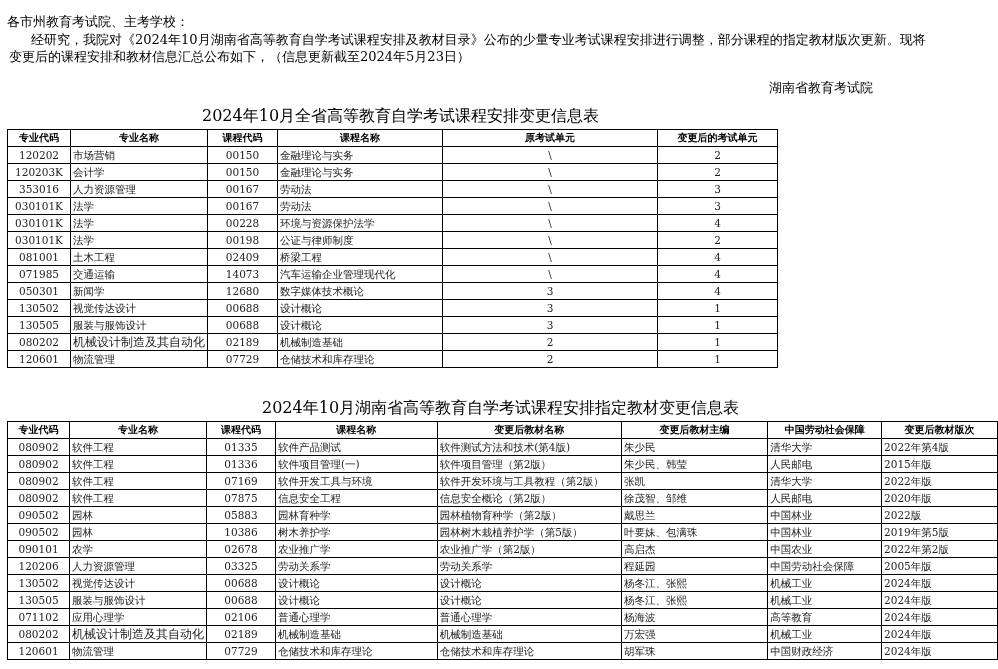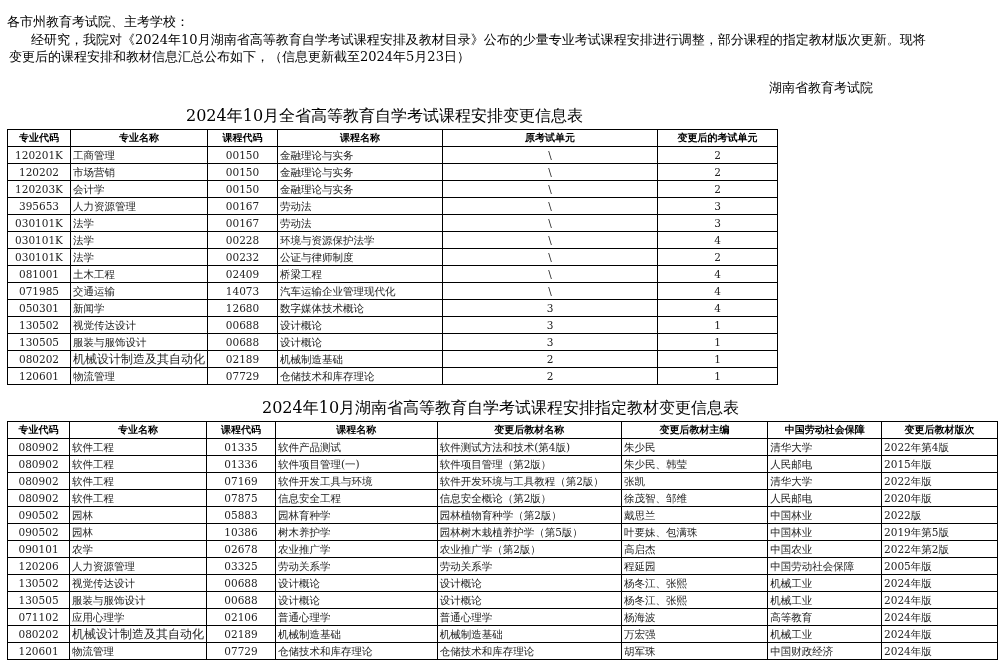--- a/index.html
+++ b/index.html
@@ -7,21 +7,21 @@
       width: 998px; height: 669px; overflow: hidden; position: relative;
       font-family: "DejaVu Serif", "Liberation Serif", serif;
       color: #000;
     }
     .line { position: absolute; font-size: 13px; white-space: nowrap; line-height: 17px; }
     .salutation { left: 7px; top: 13px; }
     .body1 { left: 31px; top: 31px; text-align: right; }
     .body2 { left: 9px; top: 48px; }
     .signer { left: 769px; top: 79px; }
     .title { position: absolute; font-size: 16px; white-space: nowrap; line-height: 20px; }
-    .title1 { left: 186px; top: 106px; }
+    .title1 { left: 202px; top: 106px; }
     .title2 { left: 262px; top: 398px; }
     table {
       position: absolute; border-collapse: collapse; table-layout: fixed;
       font-size: 10.5px;
     }
     td, th {
       border: 1px solid #000; padding: 0 2px; height: 16px; line-height: 16px;
       white-space: nowrap; overflow: hidden;
     }
     th { font-family: "DejaVu Sans", "Liberation Sans", sans-serif; font-weight: bold; font-size: 10px; text-align: center; }
@@ -56,45 +56,37 @@
         <th>专业代码</th>
         <th>专业名称</th>
         <th>课程代码</th>
         <th>课程名称</th>
         <th>原考试单元</th>
         <th>变更后的考试单元</th>
       </tr>
     </thead>
   <tbody id="t1-body">
       <tr>
-        <td class="c">120201K</td>
-        <td class="l">工商管理</td>
-        <td class="c">00150</td>
-        <td class="l">金融理论与实务</td>
-        <td class="c">\</td>
-        <td class="c">2</td>
-      </tr>
-      <tr>
         <td class="c">120202</td>
         <td class="l">市场营销</td>
         <td class="c">00150</td>
         <td class="l">金融理论与实务</td>
         <td class="c">\</td>
         <td class="c">2</td>
       </tr>
       <tr>
         <td class="c">120203K</td>
         <td class="l">会计学</td>
         <td class="c">00150</td>
         <td class="l">金融理论与实务</td>
         <td class="c">\</td>
         <td class="c">2</td>
       </tr>
       <tr>
-        <td class="c">395653</td>
+        <td class="c">353016</td>
         <td class="l">人力资源管理</td>
         <td class="c">00167</td>
         <td class="l">劳动法</td>
         <td class="c">\</td>
         <td class="c">3</td>
       </tr>
       <tr>
         <td class="c">030101K</td>
         <td class="l">法学</td>
         <td class="c">00167</td>
@@ -106,21 +98,21 @@
         <td class="c">030101K</td>
         <td class="l">法学</td>
         <td class="c">00228</td>
         <td class="l">环境与资源保护法学</td>
         <td class="c">\</td>
         <td class="c">4</td>
       </tr>
       <tr>
         <td class="c">030101K</td>
         <td class="l">法学</td>
-        <td class="c">00232</td>
+        <td class="c">00198</td>
         <td class="l">公证与律师制度</td>
         <td class="c">\</td>
         <td class="c">2</td>
       </tr>
       <tr>
         <td class="c">081001</td>
         <td class="l">土木工程</td>
         <td class="c">02409</td>
         <td class="l">桥梁工程</td>
         <td class="c">\</td>

